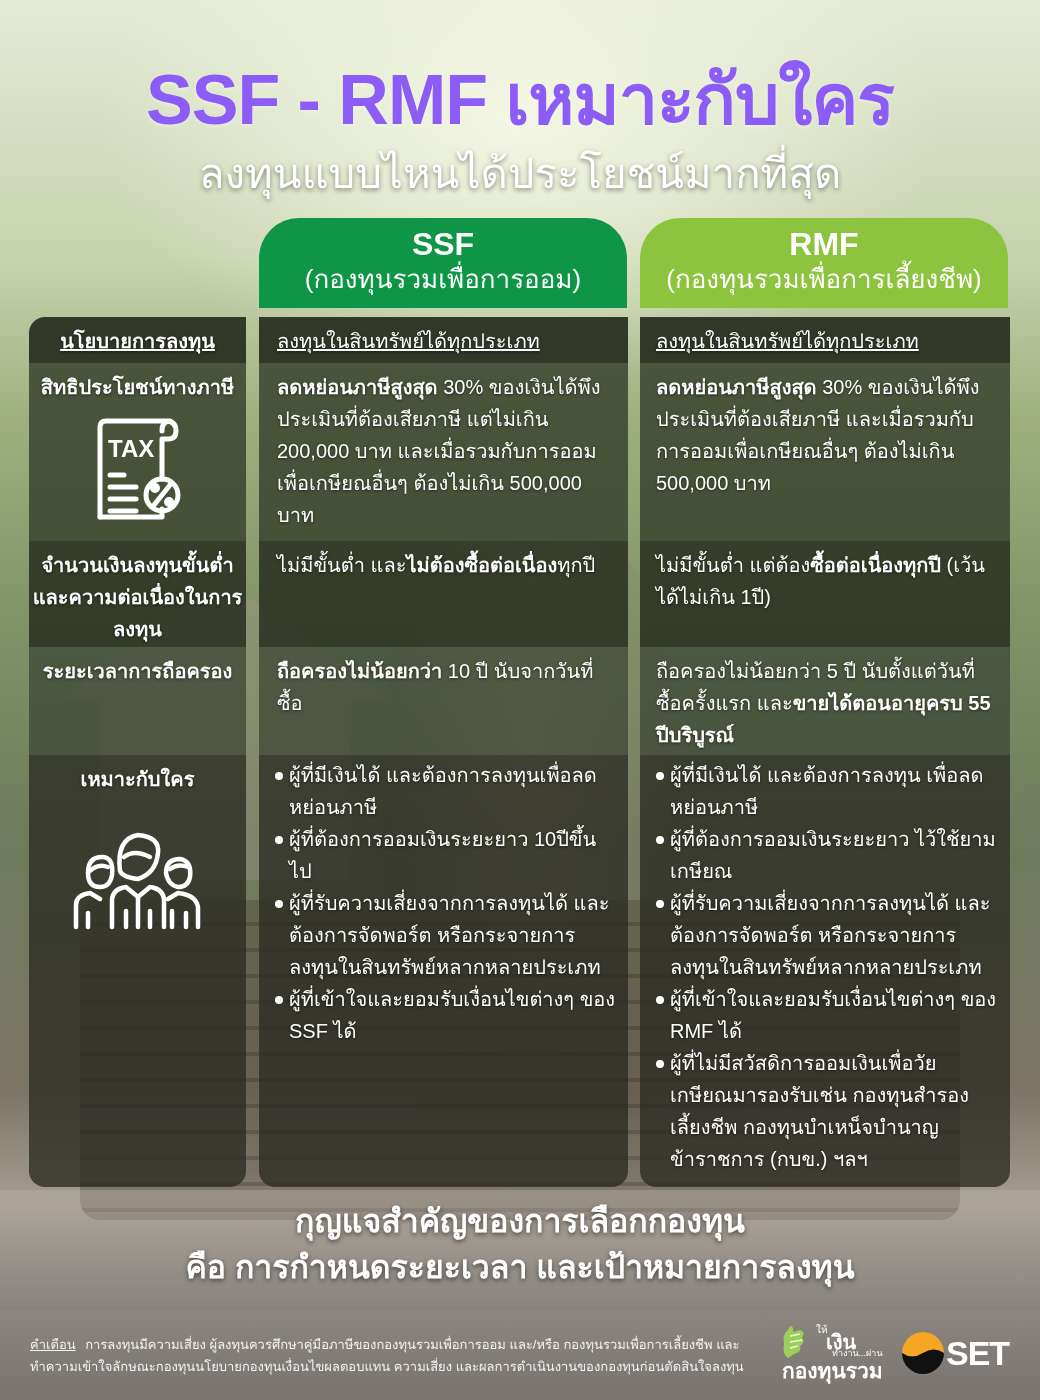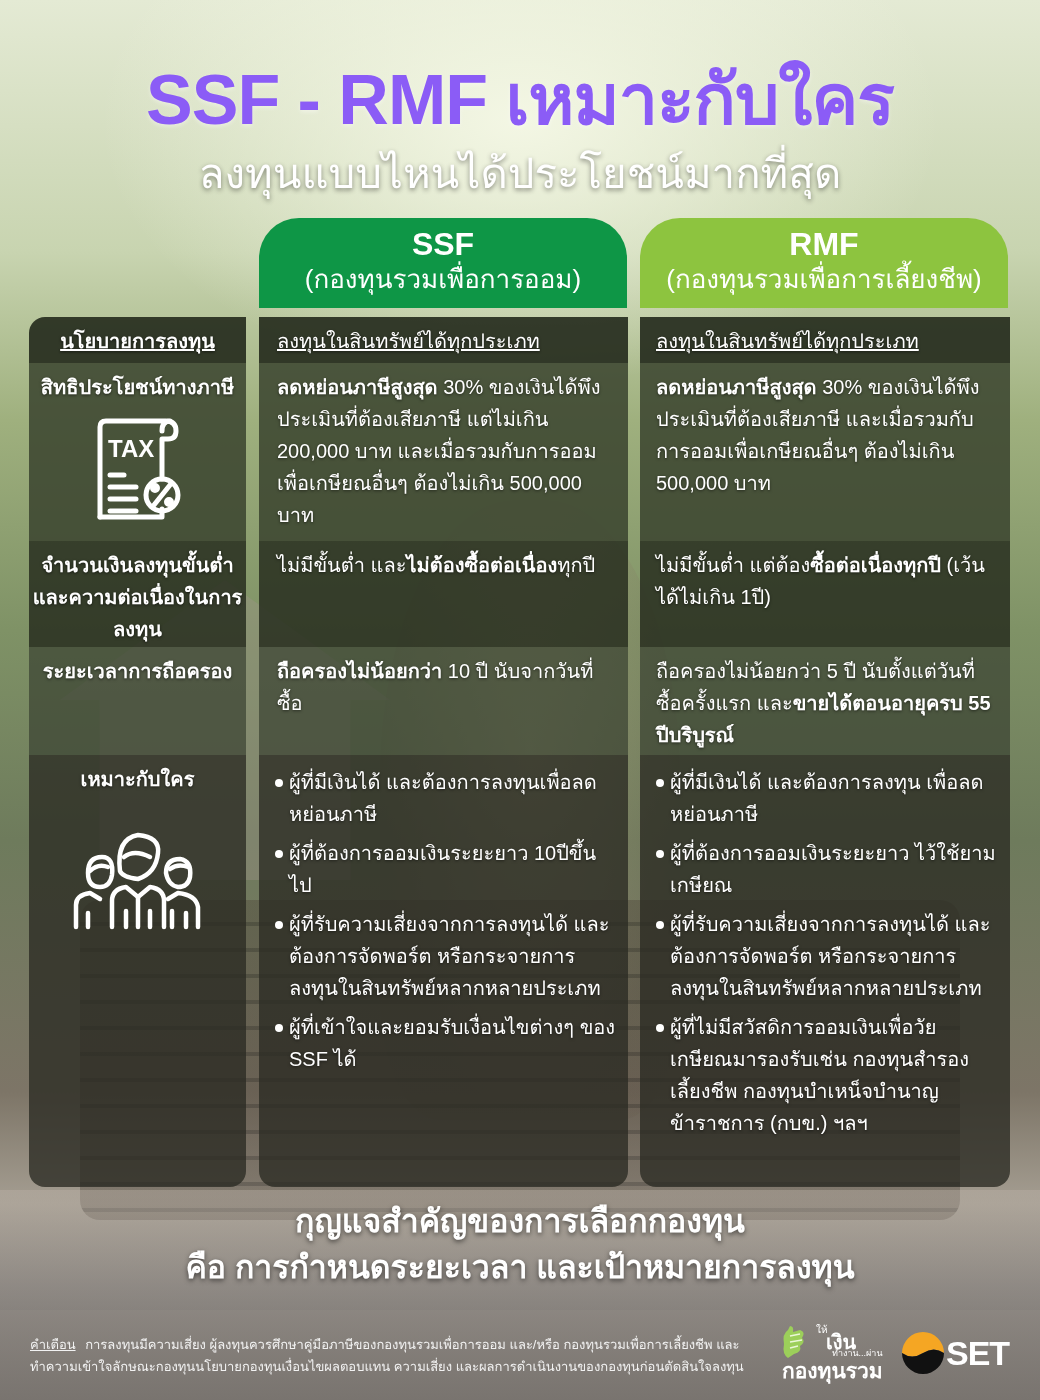--- a/index.html
+++ b/index.html
@@ -79,21 +79,21 @@
     .r2 .label-cell, .r3 .label-cell, .r4 .label-cell, .r5 .label-cell { padding-top: 8px; }
 
     .content-cell {
       font-size: 20px; line-height: 32px; color: #fff; padding: 8px 18px 0 18px;
       text-shadow: 0 1px 3px rgba(0,0,0,0.55);
     }
     .panel.rmf .content-cell { padding-left: 16px; }
     .content-cell b { font-weight: bold; }
 
     .bullets { list-style: none; padding: 4px 12px 0 14px; font-size: 20px; line-height: 32px; text-shadow: 0 1px 3px rgba(0,0,0,0.55); }
-    .bullets li { position: relative; padding-left: 16px; margin-top: 7px; }
+    .bullets li { position: relative; padding-left: 16px; }
     .bullets li::before { content: ""; position: absolute; left: 2px; top: 13px; width: 8px; height: 8px; background: #fff; border-radius: 50%; }
 
     .icon-tax { display: block; margin: 14px auto 0 auto; width: 96px; height: 108px; }
     .icon-people { display: block; margin: 36px auto 0 auto; width: 132px; height: 100px; }
 
     .key-msg {
       position: absolute; left: 0; width: 1040px; text-align: center;
       font-size: 32px; font-weight: bold; color: #fff; line-height: 46px;
       text-shadow: 0 2px 5px rgba(0,0,0,0.55);
     }
@@ -227,20 +227,21 @@
     <div class="content-cell"><span>ไม่มีขั้นต่ำ แต่ต้อง</span><b>ซื้อต่อเนื่องทุกปี</b><span> (เว้นได้ไม่เกิน 1ปี)</span></div>
   </div>
   <div class="row r4">
     <div class="content-cell"><span>ถือครองไม่น้อยกว่า 5 ปี  นับตั้งแต่วันที่ซื้อครั้งแรก และ</span><b>ขายได้ตอนอายุครบ 55 ปีบริบูรณ์</b></div>
   </div>
   <div class="row r5">
     <ul class="bullets">
       <li>ผู้ที่มีเงินได้ และต้องการลงทุน เพื่อลดหย่อนภาษี</li>
       <li>ผู้ที่ต้องการออมเงินระยะยาว ไว้ใช้ยามเกษียณ</li>
       <li>ผู้ที่รับความเสี่ยงจากการลงทุนได้ และต้องการจัดพอร์ต  หรือกระจายการลงทุนในสินทรัพย์หลากหลายประเภท</li>
+      <li>ผู้ที่เข้าใจและยอมรับเงื่อนไขต่างๆ ของ RMF ได้</li>
       <li>ผู้ที่ไม่มีสวัสดิการออมเงินเพื่อวัยเกษียณมารองรับเช่น กองทุนสำรองเลี้ยงชีพ กองทุนบำเหน็จบำนาญข้าราชการ (กบข.) ฯลฯ</li>
     </ul>
   </div>
 </div>
 
 <div class="key-msg l1">กุญแจสำคัญของการเลือกกองทุน</div>
 <div class="key-msg l2">คือ การกำหนดระยะเวลา และเป้าหมายการลงทุน</div>
 
 <div class="footer-band"></div>
 <div class="disclaimer">

